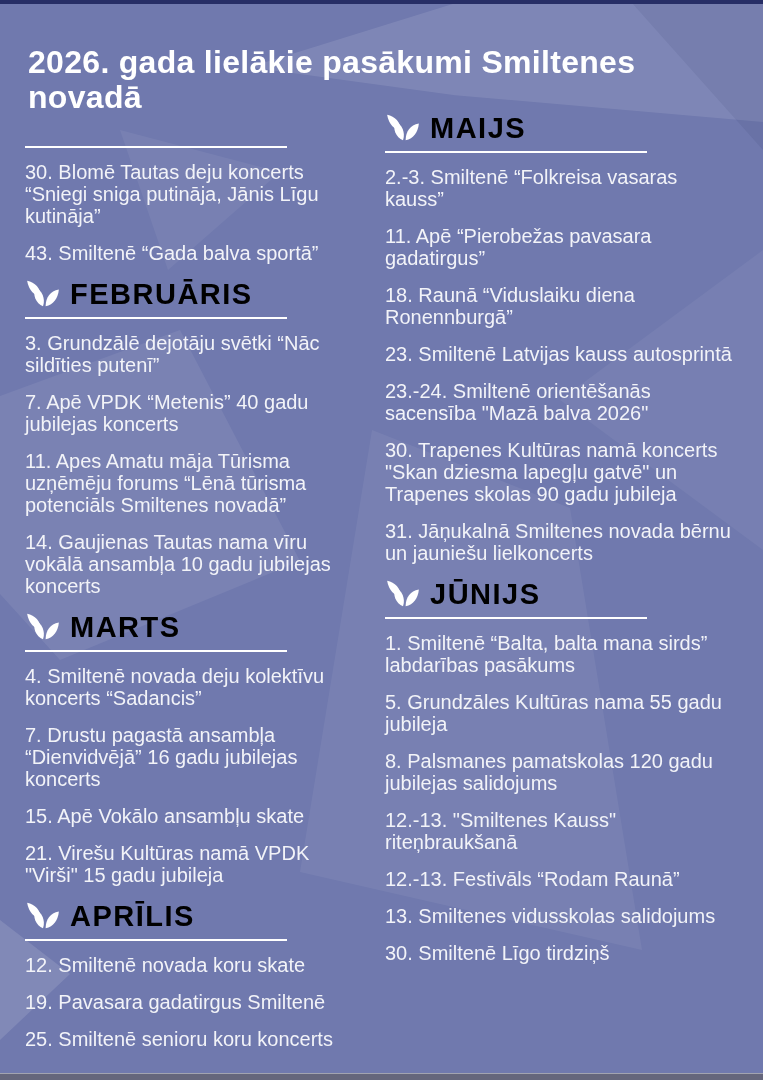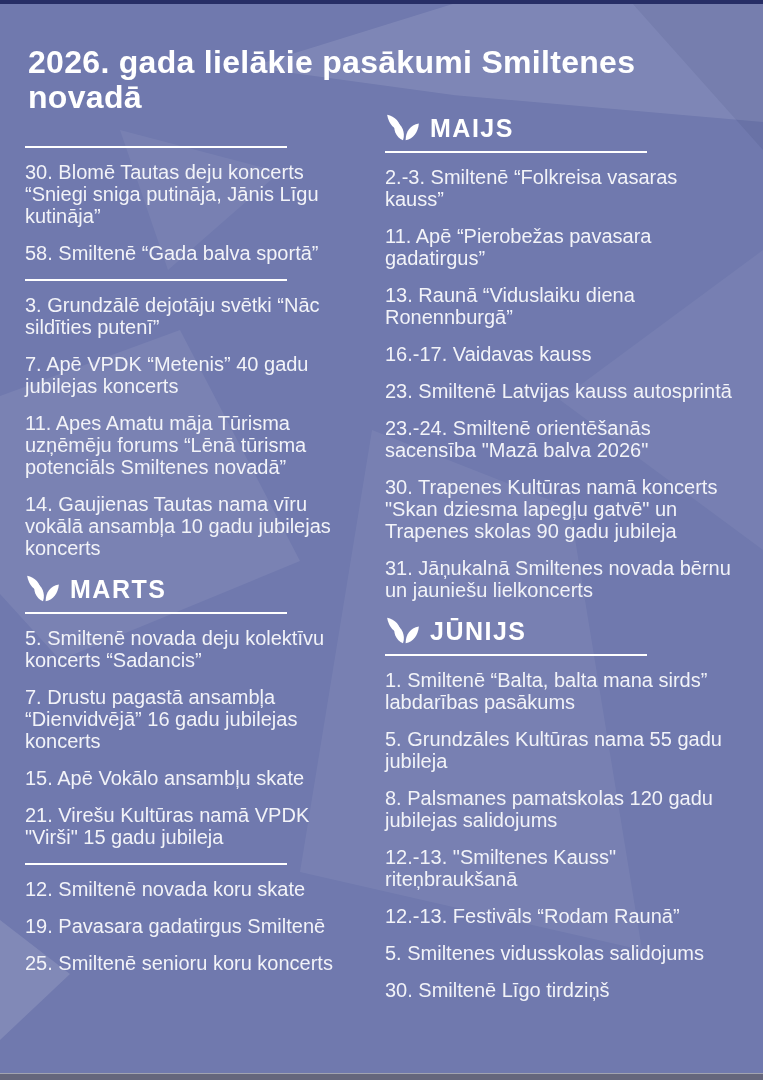--- a/index.html
+++ b/index.html
@@ -54,21 +54,21 @@
   }
 
   .col { position: absolute; z-index: 2; }
   .col-left  { left: 25px;  top: 138px; width: 338px; }
   .col-right { left: 385px; top: 111px; width: 352px; }
 
   .month-section { margin: 0; }
   .month-header { display: flex; align-items: center; gap: 9px; margin: 2px 0 0 0; }
   .month-icon { flex: 0 0 auto; width: 36px; height: 30px; display: block; }
   .month-label {
-    font-size: 25px; font-weight: bold; color: #ffffff;
+    font-size: 29px; font-weight: bold; color: #000000;
     letter-spacing: 1.5px; line-height: 1;
   }
   .month-underline {
     height: 2px; background: var(--accent); width: 262px;
     margin: 8px 0 13px 0; border: none;
   }
   .event {
     font-size: 20px; line-height: 22px;
     margin: 0 0 15px 0; color: var(--text);
   }
@@ -87,53 +87,69 @@
 <div class="top-bar"></div>
 <div class="bottom-bar"></div>
 
 <h1 class="title">2026. gada lielākie pasākumi Smiltenes novadā</h1>
 
 <div class="col col-left">
   <section class="month-section">
     <hr class="month-underline">
     <div class="event-list">
         <p class="event">30. Blomē Tautas deju koncerts “Sniegi sniga putināja, Jānis Līgu kutināja”</p>
-        <p class="event">58. Smiltenē “Gada balva sportā”</p>
+        <p class="event">43. Smiltenē “Gada balva sportā”</p>
       </div>
   </section>
 
   <section class="month-section">
+    <div class="month-header">
+      <svg class="month-icon" viewBox="0 0 40 34" xmlns="http://www.w3.org/2000/svg" fill="#ffffff">
+        <path d="M2 2 C4 13 10 19 18 20 C17 10 11 4 2 2 Z"></path>
+        <path d="M20 31 C12 27 8 19 11 9 C19 13 23 22 20 31 Z"></path>
+        <path d="M23 31 C23 21 28 14 38 12 C37 22 32 29 23 31 Z"></path>
+      </svg>
+      <span class="month-label">FEBRUĀRIS</span>
+    </div>
     <hr class="month-underline">
     <div class="event-list">
         <p class="event">3. Grundzālē dejotāju svētki “Nāc sildīties putenī”</p>
         <p class="event">7. Apē VPDK “Metenis” 40 gadu jubilejas koncerts</p>
         <p class="event">11. Apes Amatu māja Tūrisma uzņēmēju forums “Lēnā tūrisma potenciāls Smiltenes novadā”</p>
         <p class="event">14. Gaujienas Tautas nama vīru vokālā ansambļa 10 gadu jubilejas koncerts</p>
       </div>
   </section>
 
   <section class="month-section">
     <div class="month-header">
       <svg class="month-icon" viewBox="0 0 40 34" xmlns="http://www.w3.org/2000/svg" fill="#ffffff">
         <path d="M2 2 C4 13 10 19 18 20 C17 10 11 4 2 2 Z"></path>
         <path d="M20 31 C12 27 8 19 11 9 C19 13 23 22 20 31 Z"></path>
         <path d="M23 31 C23 21 28 14 38 12 C37 22 32 29 23 31 Z"></path>
       </svg>
       <span class="month-label">MARTS</span>
     </div>
     <hr class="month-underline">
     <div class="event-list">
-        <p class="event">5. Smiltenē novada deju kolektīvu koncerts “Sadancis”</p>
+        <p class="event">4. Smiltenē novada deju kolektīvu koncerts “Sadancis”</p>
         <p class="event">7. Drustu pagastā ansambļa “Dienvidvējā” 16 gadu jubilejas koncerts</p>
         <p class="event">15. Apē Vokālo ansambļu skate</p>
         <p class="event">21. Virešu Kultūras namā VPDK "Virši" 15 gadu jubileja</p>
       </div>
   </section>
 
   <section class="month-section">
+    <div class="month-header">
+      <svg class="month-icon" viewBox="0 0 40 34" xmlns="http://www.w3.org/2000/svg" fill="#ffffff">
+        <path d="M2 2 C4 13 10 19 18 20 C17 10 11 4 2 2 Z"></path>
+        <path d="M20 31 C12 27 8 19 11 9 C19 13 23 22 20 31 Z"></path>
+        <path d="M23 31 C23 21 28 14 38 12 C37 22 32 29 23 31 Z"></path>
+      </svg>
+      <span class="month-label">APRĪLIS</span>
+    </div>
     <hr class="month-underline">
     <div class="event-list">
         <p class="event">12. Smiltenē novada koru skate</p>
         <p class="event">19. Pavasara gadatirgus Smiltenē</p>
         <p class="event">25. Smiltenē senioru koru koncerts</p>
       </div>
   </section>
 </div>
 <div class="col col-right">
   <section class="month-section">
@@ -142,22 +158,21 @@
         <path d="M2 2 C4 13 10 19 18 20 C17 10 11 4 2 2 Z"></path>
         <path d="M20 31 C12 27 8 19 11 9 C19 13 23 22 20 31 Z"></path>
         <path d="M23 31 C23 21 28 14 38 12 C37 22 32 29 23 31 Z"></path>
       </svg>
       <span class="month-label">MAIJS</span>
     </div>
     <hr class="month-underline">
     <div class="event-list">
         <p class="event">2.-3. Smiltenē “Folkreisa vasaras kauss”</p>
         <p class="event">11. Apē “Pierobežas pavasara gadatirgus”</p>
-        <p class="event">13. Raunā “Viduslaiku diena Ronennburgā”</p>
-        <p class="event">16.-17. Vaidavas kauss</p>
+        <p class="event">18. Raunā “Viduslaiku diena Ronennburgā”</p>
         <p class="event">23. Smiltenē Latvijas kauss autosprintā</p>
         <p class="event">23.-24. Smiltenē orientēšanās sacensība "Mazā balva 2026"</p>
         <p class="event">30. Trapenes Kultūras namā koncerts "Skan dziesma lapegļu gatvē" un Trapenes skolas 90 gadu jubileja</p>
         <p class="event">31. Jāņukalnā Smiltenes novada bērnu un jauniešu lielkoncerts</p>
       </div>
   </section>
 
   <section class="month-section">
     <div class="month-header">
       <svg class="month-icon" viewBox="0 0 40 34" xmlns="http://www.w3.org/2000/svg" fill="#ffffff">
@@ -167,17 +182,17 @@
       </svg>
       <span class="month-label">JŪNIJS</span>
     </div>
     <hr class="month-underline">
     <div class="event-list">
         <p class="event">1. Smiltenē “Balta, balta mana sirds” labdarības pasākums</p>
         <p class="event">5. Grundzāles Kultūras nama 55 gadu jubileja</p>
         <p class="event">8. Palsmanes pamatskolas 120 gadu jubilejas salidojums</p>
         <p class="event">12.-13. "Smiltenes Kauss" riteņbraukšanā</p>
         <p class="event">12.-13. Festivāls “Rodam Raunā”</p>
-        <p class="event">5. Smiltenes vidusskolas salidojums</p>
+        <p class="event">13. Smiltenes vidusskolas salidojums</p>
         <p class="event">30. Smiltenē Līgo tirdziņš</p>
       </div>
   </section>
 </div>
 
 </body></html>

